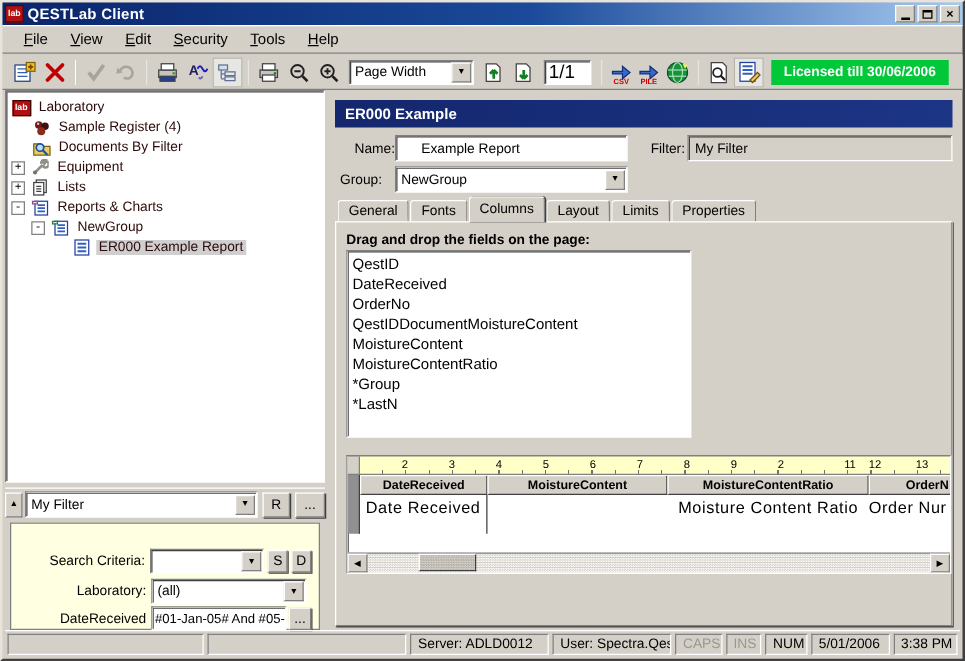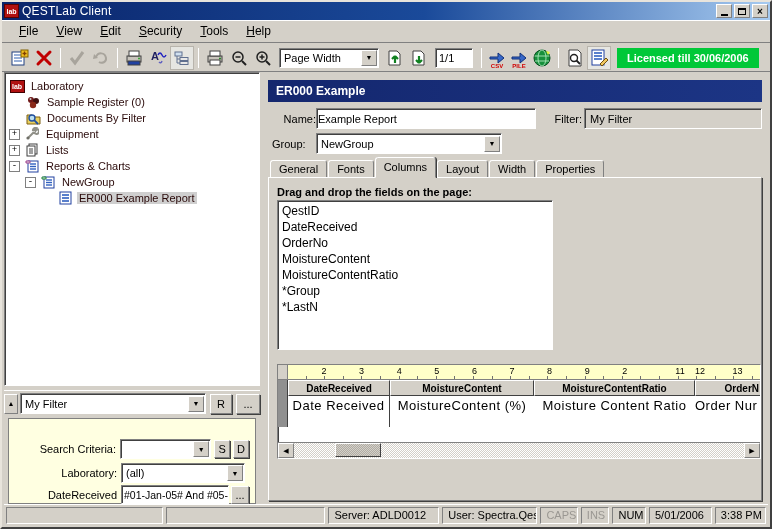--- a/index.html
+++ b/index.html
@@ -11,21 +11,21 @@
   .raised  { border:1px solid; border-color:#ffffff #808080 #808080 #ffffff; box-shadow:1px 1px 0 #404040; background:#d4d0c8; }
   .raisedf { border:1px solid; border-color:#ffffff #808080 #808080 #ffffff; background:#d4d0c8; }
   .field   { border:1px solid; border-color:#808080 #ffffff #ffffff #808080; box-shadow:inset 1px 1px 0 #404040; background:#fff; }
 
   
   .titlebar { position:absolute; left:0; top:0; right:0; height:18px;
     background:linear-gradient(90deg,#0a246a 0%,#1a4a9a 55%,#a6caf0 100%);
     display:flex; align-items:center; padding:0 2px; color:#fff; }
   .app-icon { width:15px; height:14px; background:#b01010; color:#fff; font-size:7px; font-weight:bold;
     display:flex; align-items:center; justify-content:center; margin-right:3px; border:1px solid #5a0000; line-height:1; }
-  .title-text { font-size:12px; font-weight:normal; flex:1; letter-spacing:.2px; }
+  .title-text { font-size:12px; font-weight:bold; flex:1; letter-spacing:.2px; }
   .tb-btn { width:16px; height:14px; margin-left:2px; display:flex; align-items:center; justify-content:center;
     font-size:10px; font-weight:bold; color:#000; }
   .min-glyph { display:inline-block; width:7px; height:2px; background:#000; margin-top:7px; }
   .max-glyph { display:inline-block; width:8px; height:7px; border:1px solid #000; border-top:2px solid #000; }
 
   
   .menubar { position:absolute; left:0; top:18px; right:0; height:23px; display:flex; align-items:center;
     padding-left:8px; border-bottom:1px solid #808080; box-shadow:0 1px 0 #fff inset; }
   .menu-item { font-size:12px; color:#000; padding:3px 9px; }
 
@@ -34,21 +34,21 @@
     padding-left:6px; border-bottom:1px solid #808080; background:#d4d0c8; }
   .tool-sep { width:1px; height:20px; background:#808080; border-right:1px solid #fff; margin:0 4px; }
   .tool-btn { width:24px; height:24px; display:flex; align-items:center; justify-content:center; }
   .tool-btn svg { display:block; }
   .tool-btn.lit { background:#e6e6e2; border:1px solid #b8b4ac; }
   .page-combo { display:flex; align-items:center; margin:0 4px; }
   .combo-box { height:20px; background:#fff; display:flex; align-items:center; }
   .combo-text { font-size:11px; padding:0 4px; white-space:nowrap; overflow:hidden; }
   .combo-arrow { width:16px; height:16px; display:flex; align-items:center; justify-content:center;
     font-size:7px; color:#000; margin:1px; }
-  .pagebox { width:38px; height:20px; background:#fff; font-size:11px; display:flex; align-items:center; padding:0 3px; margin:16px 4px; }
+  .pagebox { width:38px; height:20px; background:#fff; font-size:15px; display:flex; align-items:center; padding:0 3px; margin:16px 4px; }
   .license { margin-left:6px; height:20px; background:#00c838; color:#fff; font-size:11px; font-weight:bold;
     display:flex; align-items:center; padding:0 10px; }
   .exp-icon { position:relative; width:22px; height:22px; }
   .exp-icon .lbl { position:absolute; left:0; right:0; bottom:0; text-align:center; font-size:6px; font-weight:bold; color:#d00000; letter-spacing:0; }
 
   
   .main { position:absolute; left:0; top:70px; right:0; bottom:24px; }
   .left-panel { position:absolute; left:0; top:0; width:258px; bottom:0; }
   .tree-panel { position:absolute; left:2px; top:0; width:256px; height:314px; background:#fff;
     border:1px solid; border-color:#808080 #fff #fff #808080; box-shadow:inset 1px 1px 0 #404040; overflow:hidden; }
@@ -302,21 +302,21 @@
           </div>
           <div class="tree-row" style="padding-left:16px;">
             <span class="tree-icon">
               <svg width="14" height="13" viewBox="0 0 14 13">
                   <circle cx="5" cy="4" r="3" fill="#701818"></circle>
                   <circle cx="10" cy="5" r="3" fill="#401010"></circle>
                   <circle cx="7" cy="9" r="3.2" fill="#8a2a1a"></circle>
                   <circle cx="4.5" cy="3" r="1" fill="#c8c8c8"></circle>
                 </svg>
             </span>
-            <span class="tree-label">Sample Register (0)</span>
+            <span class="tree-label">Sample Register (4)</span>
           </div>
           <div class="tree-row" style="padding-left:16px;">
             <span class="tree-icon">
               <svg width="15" height="13" viewBox="0 0 15 13">
                   <path d="M1 3 h5 l1 2 h7 v7 h-13 z" fill="#e8d060" stroke="#806010"></path>
                   <circle cx="6" cy="6" r="3" fill="#bde0f0" stroke="#2050a0" stroke-width="1.4"></circle>
                   <line x1="8.2" y1="8.2" x2="12" y2="12" stroke="#2050a0" stroke-width="1.8"></line>
                 </svg>
             </span>
             <span class="tree-label">Documents By Filter</span>
@@ -421,49 +421,50 @@
       </div>
     </div>
 
     <div class="right-panel">
       <div class="rp-header">
         <span>ER000 Example</span>
       </div>
 
       <div class="rp-row" style="left:8px;top:36px;right:6px;height:21px;text-align:right;">
         <span style="width:44px;">Name:</span>
-        <div class="field" style="width:220px;height:21px;display:flex;align-items:center;padding:0 1px;">Example Report</div>
+        <div class="field" style="width:186px;height:21px;display:flex;align-items:center;padding:0 20px;">Example Report</div>
         <span style="margin-left:10px;width:36px;">Filter:</span>
         <div class="ro-field" style="flex:1;height:21px;margin-left:2px;">My Filter</div>
       </div>
 
       <div class="rp-row" style="left:8px;top:61px;height:21px;">
         <span style="width:44px;">Group:</span>
         <div class="combo-box field" style="width:186px;height:21px;">
           <span class="combo-text" style="flex:1;">NewGroup</span>
           <span class="combo-arrow raisedf">▼</span>
         </div>
       </div>
 
       <div class="tabs">
         <div class="tab">General</div>
         <div class="tab">Fonts</div>
         <div class="tab active">Columns</div>
         <div class="tab">Layout</div>
-        <div class="tab">Width</div>
+        <div class="tab">Limits</div>
         <div class="tab">Properties</div>
       </div>
 
       <div class="tab-page">
         <div class="drag-label">Drag and drop the fields on the page:</div>
 
         <div class="fields-list">
           <div>QestID</div>
           <div>DateReceived</div>
           <div>OrderNo</div>
+          <div>QestIDDocumentMoistureContent</div>
           <div>MoistureContent</div>
           <div>MoistureContentRatio</div>
           <div>*Group</div>
           <div>*LastN</div>
         </div>
 
         <div class="preview">
           <div class="ruler-corner"></div>
           <div class="ruler">
             <span class="ruler-num" style="left:36px;">2</span>
@@ -481,21 +482,20 @@
           </div>
           <div class="sel-strip"></div>
           <div class="grid-head">
             <div class="gh-cell" style="left:0;width:102px;">DateReceived</div>
             <div class="gh-cell" style="left:102px;width:144px;">MoistureContent</div>
             <div class="gh-cell" style="left:246px;width:161px;">MoistureContentRatio</div>
             <div class="gh-cell" style="left:407px;width:67px;justify-content:flex-end;padding-right:2px;">OrderN</div>
           </div>
           <div class="grid-row">
             <div class="gr-cell" style="left:0;width:102px;">Date Received</div>
-            <div class="gr-cell" style="left:102px;width:144px;border-right:none;">MoistureContent (%)</div>
             <div class="gr-cell" style="left:246px;width:161px;border-right:none;">Moisture Content Ratio</div>
             <div class="gr-cell" style="left:407px;width:67px;border-right:none;justify-content:flex-start;">Order Nur</div>
           </div>
           <div class="hscroll">
             <div class="scr-btn raisedf">
                 <span>◀</span>
               </div>
             <div class="scr-track">
               <div class="scr-thumb"></div>
             </div>

